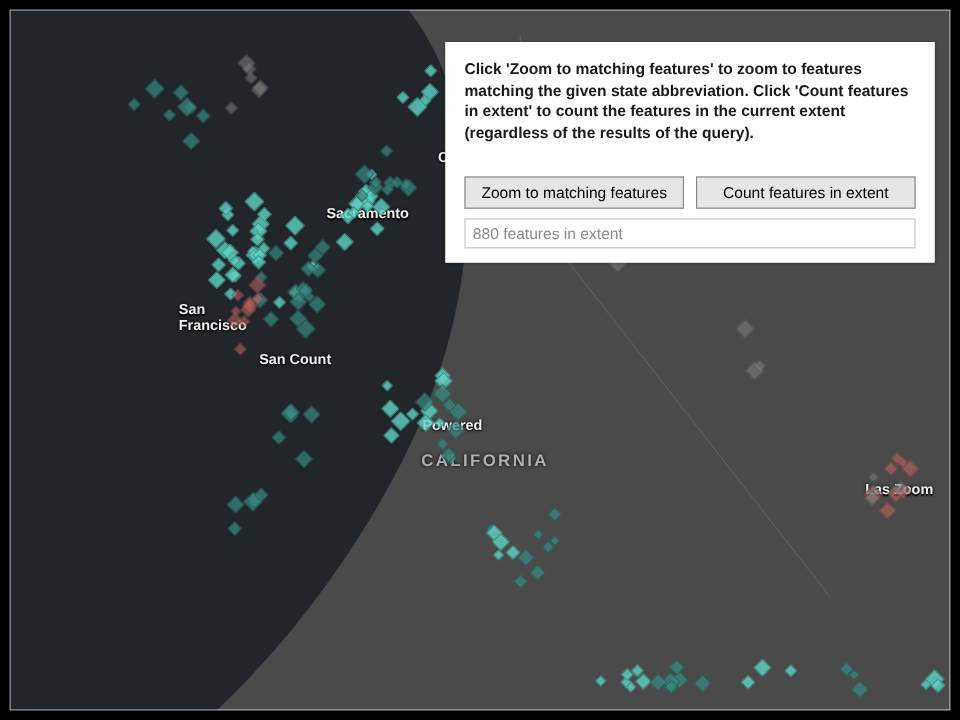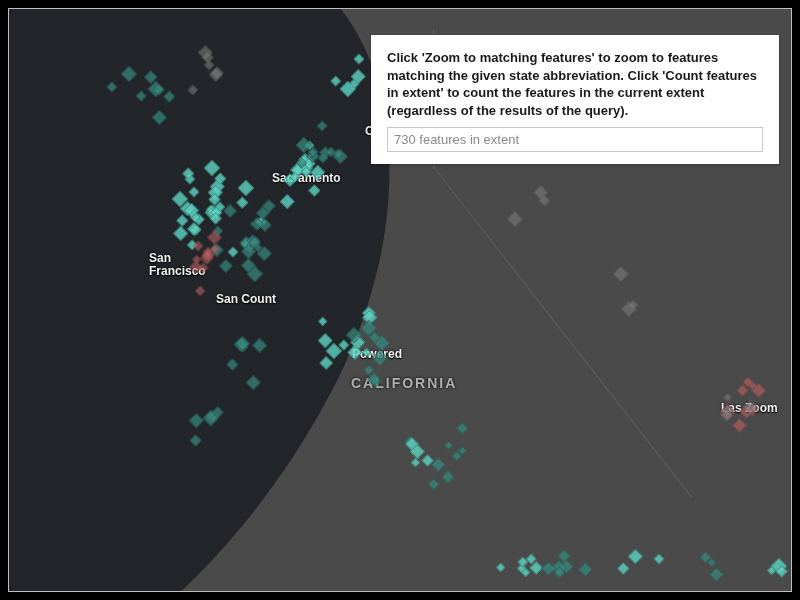--- a/index.html
+++ b/index.html
@@ -71,21 +71,21 @@
     width: 376px;
     background: #fff;
     padding: 14px 16px 12px;
     box-shadow: 0 1px 3px rgba(0,0,0,.3);
     font-size: 13px;
     color: #1a1a1a;
   }
   .panel .instr {
     font-weight: 600;
     line-height: 1.35;
-    margin-bottom: 8px;
+    margin-bottom: 28px;
   }
   .panel input[type=text] {
     width: 100%;
     box-sizing: border-box;
     padding: 4px 6px;
     font-size: 13px;
     border: 1px solid #b0b0b0;
     background: #fff;
     margin-bottom: 8px;
     font-family: inherit;
@@ -330,17 +330,21 @@
       <div class="diamond grey" style="left: 526.111px; top: 178.24px; width: 11.4505px; height: 11.4505px;"></div>
       <div class="diamond grey" style="left: 531.14px; top: 187.08px; width: 8.82945px; height: 8.82945px;"></div>
       <div class="diamond grey" style="left: 499.99px; top: 203.753px; width: 11.6135px; height: 11.6135px;"></div>
       <div class="diamond grey" style="left: 614.331px; top: 293.679px; width: 11.8859px; height: 11.8859px;"></div>
       <div class="diamond grey" style="left: 606.448px; top: 259.203px; width: 11.7301px; height: 11.7301px;"></div>
       <div class="diamond grey" style="left: 619.756px; top: 291.77px; width: 8.2294px; height: 8.2294px;"></div>
     </div>
 
   <div class="panel">
     <div class="instr">Click 'Zoom to matching features' to zoom to features matching the given state abbreviation. Click 'Count features in extent' to count the features in the current extent (regardless of the results of the query).</div>
-    <div class="result">730 features in extent</div>
+    <div class="btn-row">
+      <button>Zoom to matching features</button>
+      <button>Count features in extent</button>
+    </div>
+    <div class="result">880 features in extent</div>
   </div>
 
 
 </div>
 
 </body></html>

